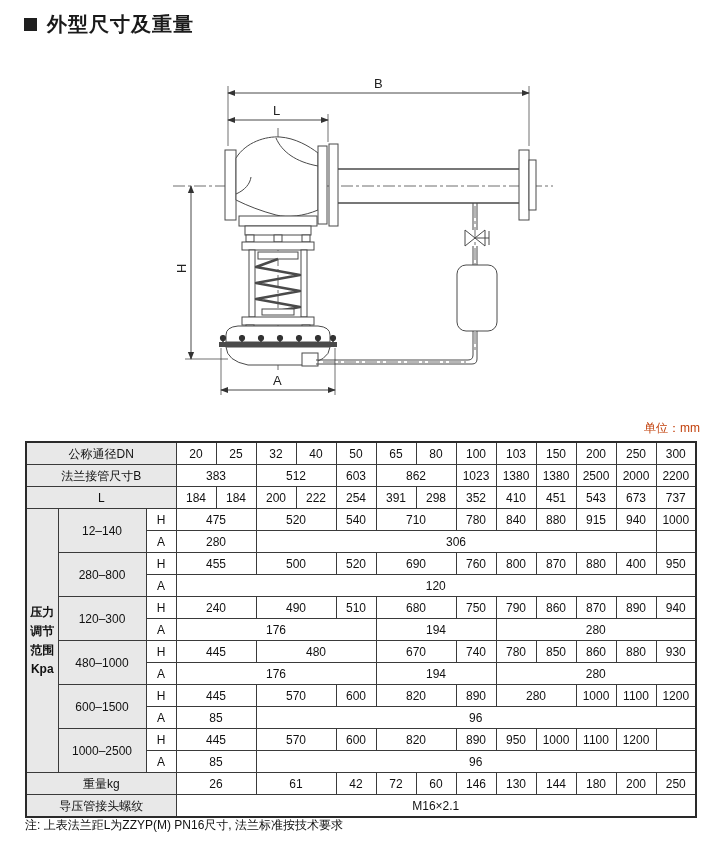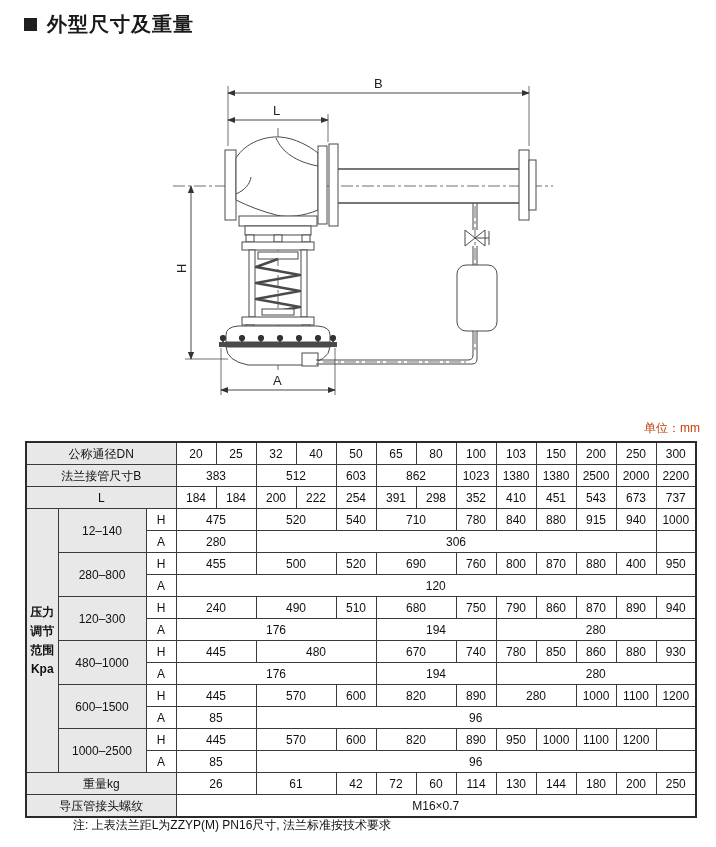--- a/index.html
+++ b/index.html
@@ -32,21 +32,21 @@
   }
   td{
     border:1px solid var(--border);text-align:center;vertical-align:middle;
     font-size:12px;height:19px;line-height:14px;padding:1px 0;overflow:hidden;
     color:#111;background:#fff;
   }
   td.h{background:var(--header-bg);}
   td.v{background:var(--header-bg);white-space:pre-line;line-height:19px;font-weight:bold;}
   td.s{background:#fff;}
   .note{
-    position:absolute;left:25px;top:817px;font-size:12px;color:#111;margin-left:48px;
+    position:absolute;left:25px;top:817px;font-size:12px;color:#111;
   }
   svg .ln{stroke:var(--line);stroke-width:1;fill:none;}
   svg .ln2{stroke:var(--line);stroke-width:1.3;fill:none;}
   svg .fillw{fill:#ffffff;stroke:var(--line);stroke-width:1;}
   svg .cl{stroke:var(--line);stroke-width:0.8;fill:none;stroke-dasharray:12 3 3 3;}
   svg .dim{stroke:#333;stroke-width:0.9;fill:none;}
   svg .ext{stroke:#333;stroke-width:0.7;fill:none;}
   svg text{font-family:"Liberation Sans","DejaVu Sans",sans-serif;font-size:13px;fill:#222;}
 </style>
 </head>
@@ -356,28 +356,28 @@
           <td colspan="2" class="d">85</td>
           <td colspan="11" class="d">96</td>
         </tr>
         <tr>
           <td colspan="3" class="h">重量kg</td>
           <td colspan="2" class="d">26</td>
           <td colspan="2" class="d">61</td>
           <td class="d">42</td>
           <td class="d">72</td>
           <td class="d">60</td>
-          <td class="d">114</td>
+          <td class="d">146</td>
           <td class="d">130</td>
           <td class="d">144</td>
           <td class="d">180</td>
           <td class="d">200</td>
           <td class="d">250</td>
         </tr>
         <tr>
           <td colspan="3" class="h">导压管接头螺纹</td>
-          <td colspan="13" class="d">M16×0.7</td>
+          <td colspan="13" class="d">M16×2.1</td>
         </tr>
       </tbody>
   </table>
 </div>
 
 <div class="note">注: 上表法兰距L为ZZYP(M) PN16尺寸, 法兰标准按技术要求</div>
 
 </body></html>

